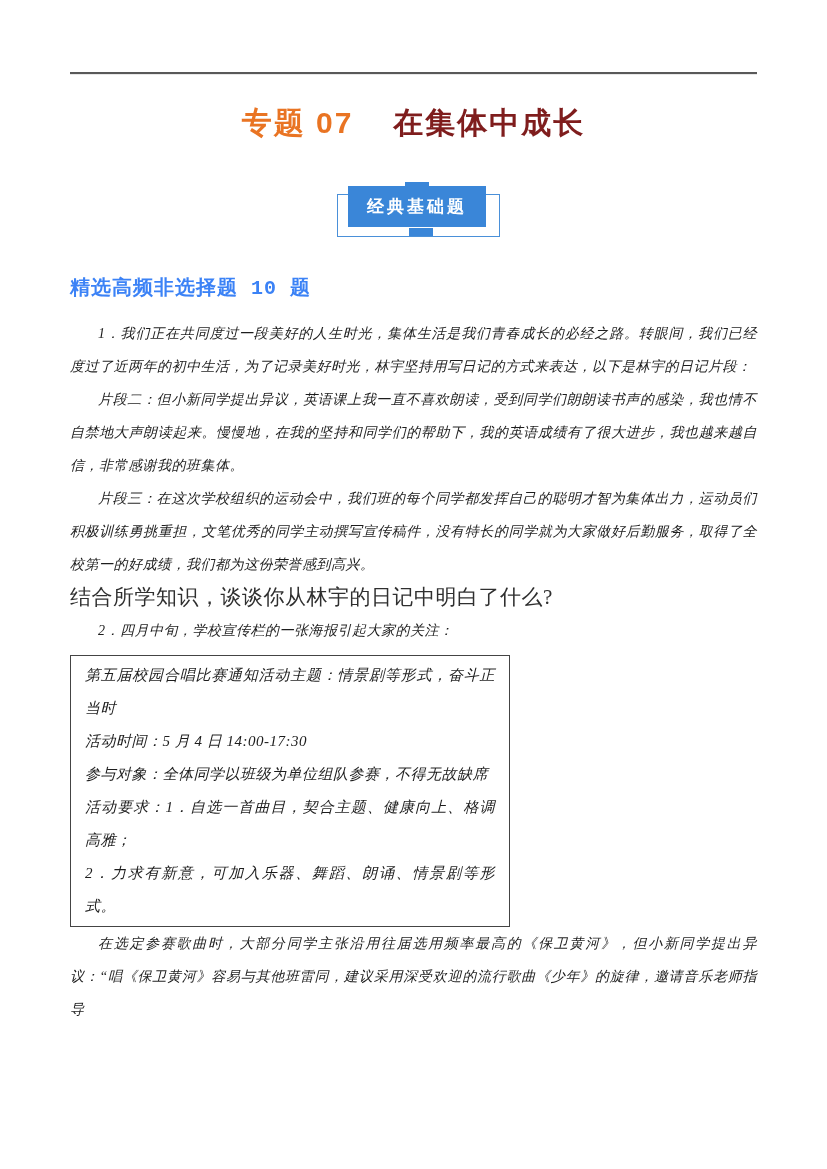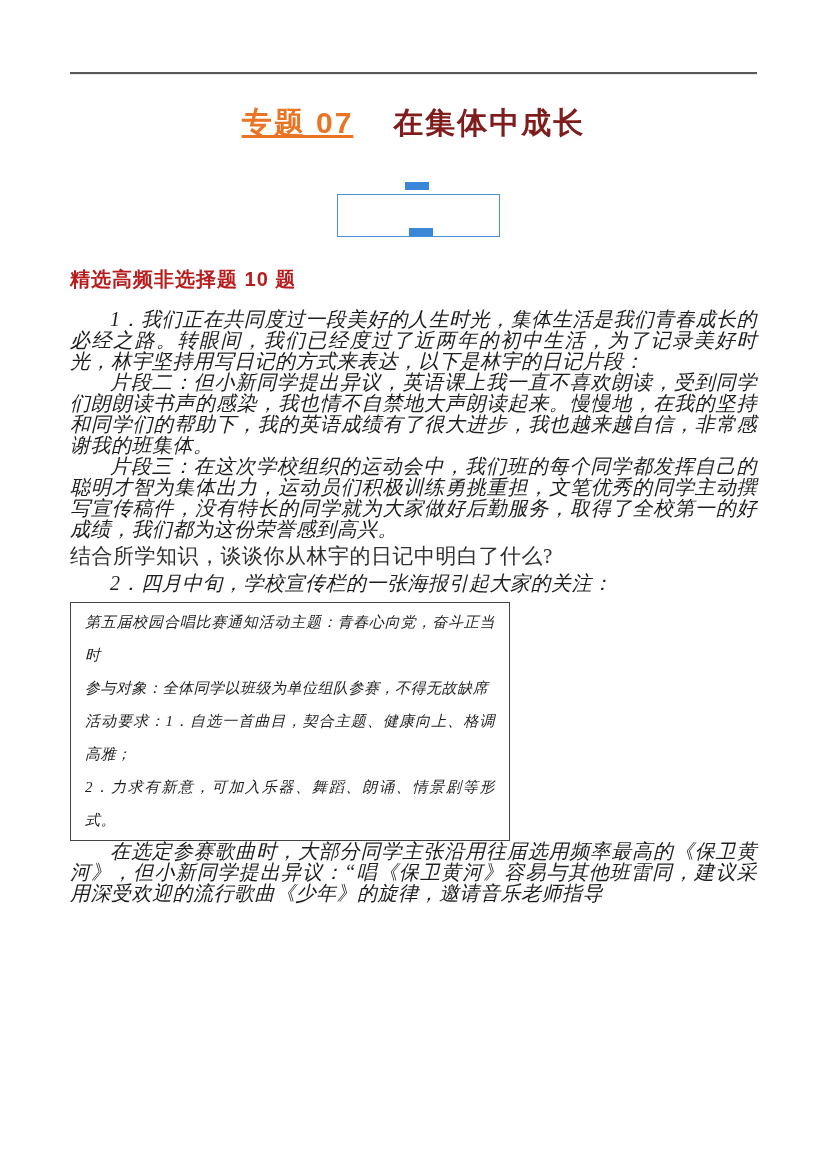--- a/index.html
+++ b/index.html
@@ -21,21 +21,21 @@
   .doc-title {
     position: absolute;
     left: 0; right: 0; top: 103px;
     text-align: center;
     font-family: "Liberation Sans", sans-serif;
     font-weight: 700;
     font-size: 30px;
     letter-spacing: 2px;
     white-space: nowrap;
   }
-  .doc-title .num { color: #E97423; margin-right: 40px; text-decoration: underline; }
+  .doc-title .num { color: #E97423; margin-right: 40px; }
   .doc-title .main { color: #7f1d1d; }
 
   
   .badge-wrap {
     position: absolute;
     left: 337px; top: 182px;
     width: 164px; height: 56px;
   }
   .badge-outline {
     position: absolute;
@@ -69,32 +69,32 @@
     left: 72px; top: 46px;
     width: 24px; height: 8px;
     background: #3A86D8;
   }
 
   .content {
     position: absolute;
     left: 70px; right: 70px; top: 266px;
   }
   .section-heading {
-    margin: 0 0 16px 0;
-    font-family: Liberation Sans, sans-serif;
+    margin: 8px 0 16px 0;
+    font-family: Liberation Mono, monospace;
     font-weight: 700;
     font-size: 20px;
     letter-spacing: 1px;
-    color: #b91c1c;
+    color: #3b82f6;
   }
   p { margin: 0; }
   .kai {
     font-style: italic;
-    font-size: 20px;
-    line-height: 21px;
+    font-size: 14px;
+    line-height: 33px;
     color: #1d1d1d;
     text-align: justify;
     text-indent: 2em;
     letter-spacing: 0.5px;
   }
   .upright {
     font-style: normal;
     font-size: 21px;
     line-height: 33px;
     color: #2f2f2f;
@@ -123,35 +123,37 @@
   <div class="top-rule"></div>
 
   <div class="doc-title">
     <span class="num">专题 07</span><span class="main">在集体中成长</span>
   </div>
 
   <div class="badge-wrap">
     <div class="badge-outline"></div>
     <div class="badge-tab-top"></div>
     <div class="badge-tab-bottom"></div>
+    <div class="badge-fill">经典基础题</div>
   </div>
 
   <div class="content">
 
     <h2 class="section-heading">精选高频非选择题 10 题</h2>
 
     <p class="kai">1．我们正在共同度过一段美好的人生时光，集体生活是我们青春成长的必经之路。转眼间，我们已经度过了近两年的初中生活，为了记录美好时光，林宇坚持用写日记的方式来表达，以下是林宇的日记片段：</p>
     <p class="kai">片段二：但小新同学提出异议，英语课上我一直不喜欢朗读，受到同学们朗朗读书声的感染，我也情不自禁地大声朗读起来。慢慢地，在我的坚持和同学们的帮助下，我的英语成绩有了很大进步，我也越来越自信，非常感谢我的班集体。</p>
     <p class="kai">片段三：在这次学校组织的运动会中，我们班的每个同学都发挥自己的聪明才智为集体出力，运动员们积极训练勇挑重担，文笔优秀的同学主动撰写宣传稿件，没有特长的同学就为大家做好后勤服务，取得了全校第一的好成绩，我们都为这份荣誉感到高兴。</p>
     <p class="upright">结合所学知识，谈谈你从林宇的日记中明白了什么?</p>
 
     <p class="kai">2．四月中旬，学校宣传栏的一张海报引起大家的关注：</p>
 
     <div class="notice-box">
-      <p class="kai">第五届校园合唱比赛通知活动主题：青春心向党，奋斗正当时</p>
+      <p class="kai">第五届校园合唱比赛通知活动主题：情景剧等形式，奋斗正当时</p>
+      <p class="kai">活动时间：5 月 4 日 14:00-17:30</p>
       <p class="kai">参与对象：全体同学以班级为单位组队参赛，不得无故缺席</p>
       <p class="kai">活动要求：1．自选一首曲目，契合主题、健康向上、格调高雅；</p>
       <p class="kai">2．力求有新意，可加入乐器、舞蹈、朗诵、情景剧等形式。</p>
     </div>
 
     <p class="kai">在选定参赛歌曲时，大部分同学主张沿用往届选用频率最高的《保卫黄河》，但小新同学提出异议：“唱《保卫黄河》容易与其他班雷同，建议采用深受欢迎的流行歌曲《少年》的旋律，邀请音乐老师指导</p>
 
   </div>
 
 </div>

